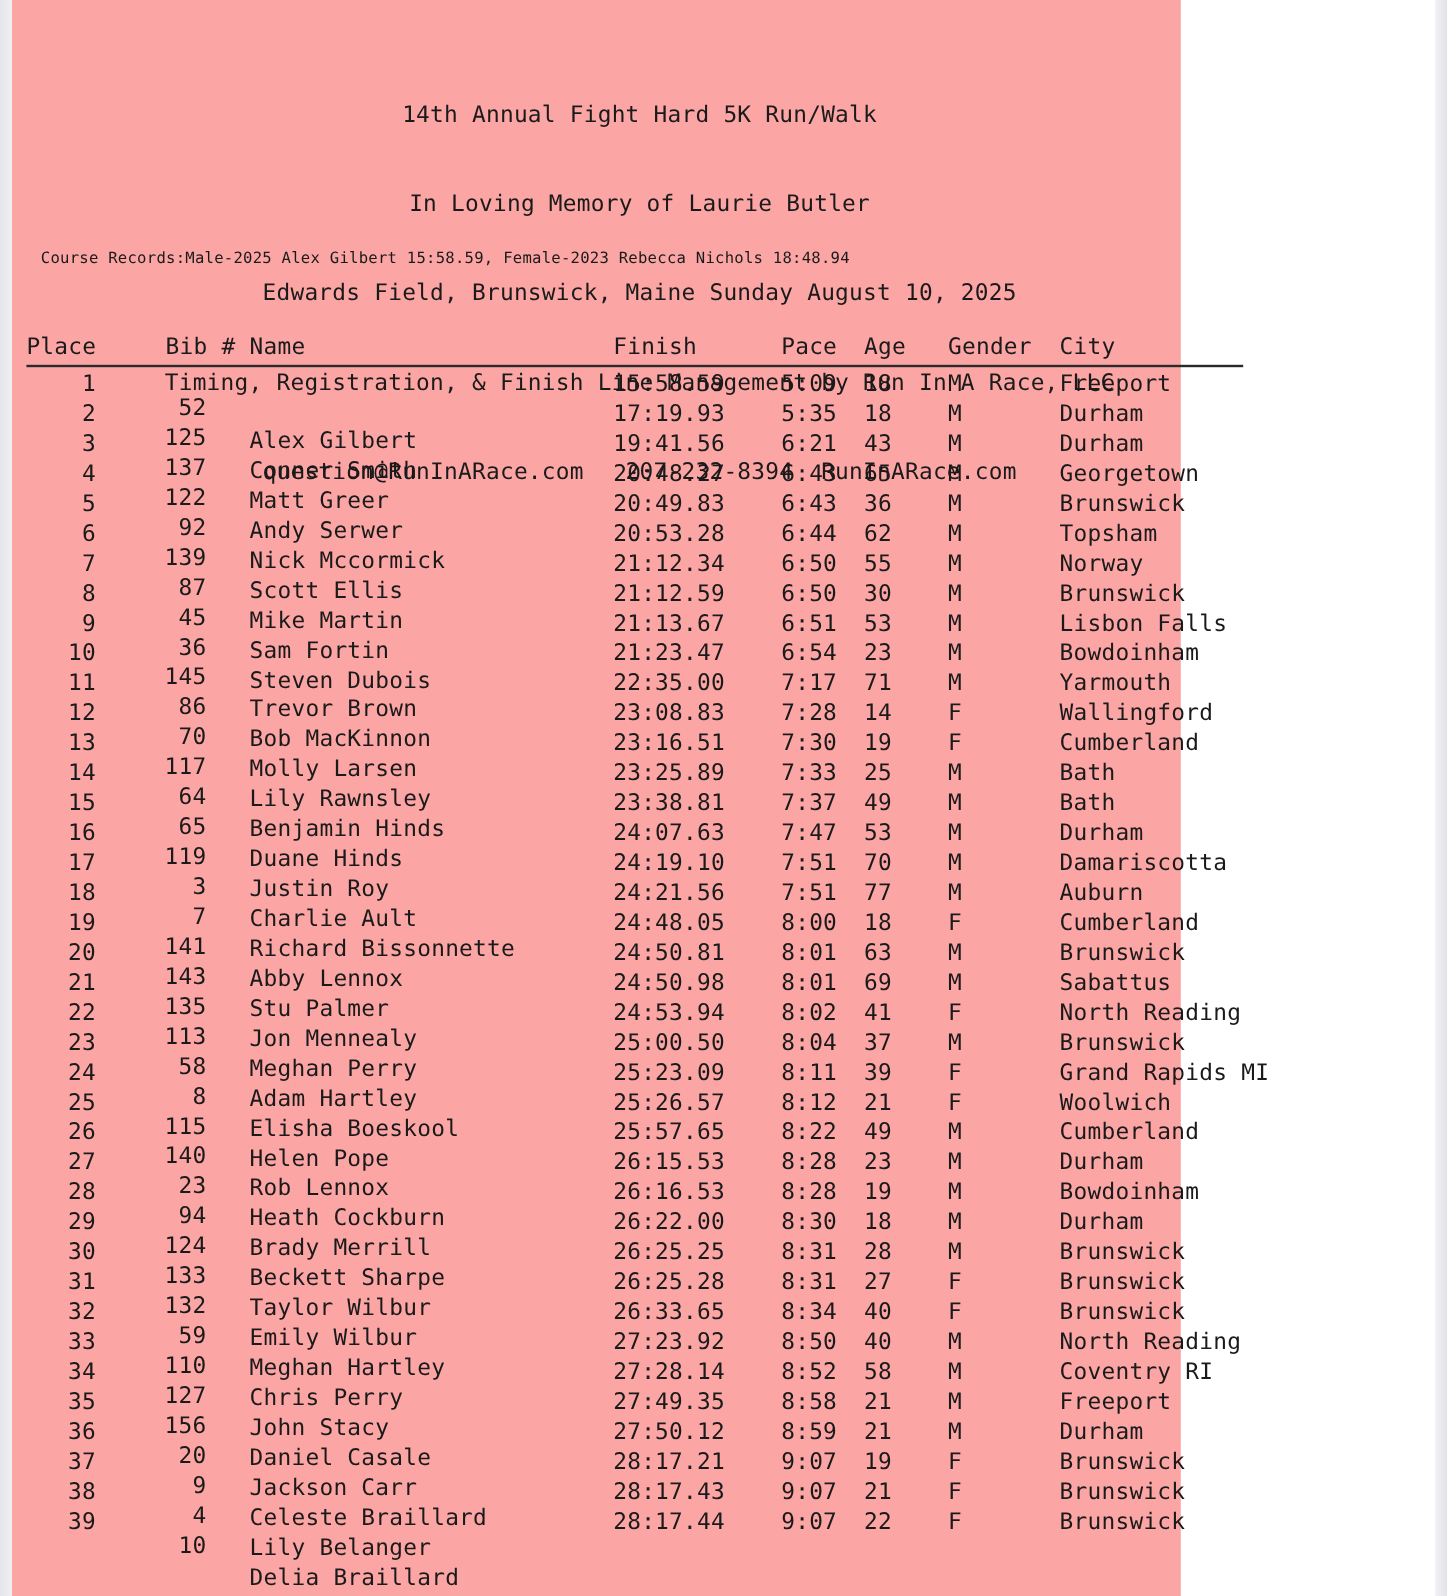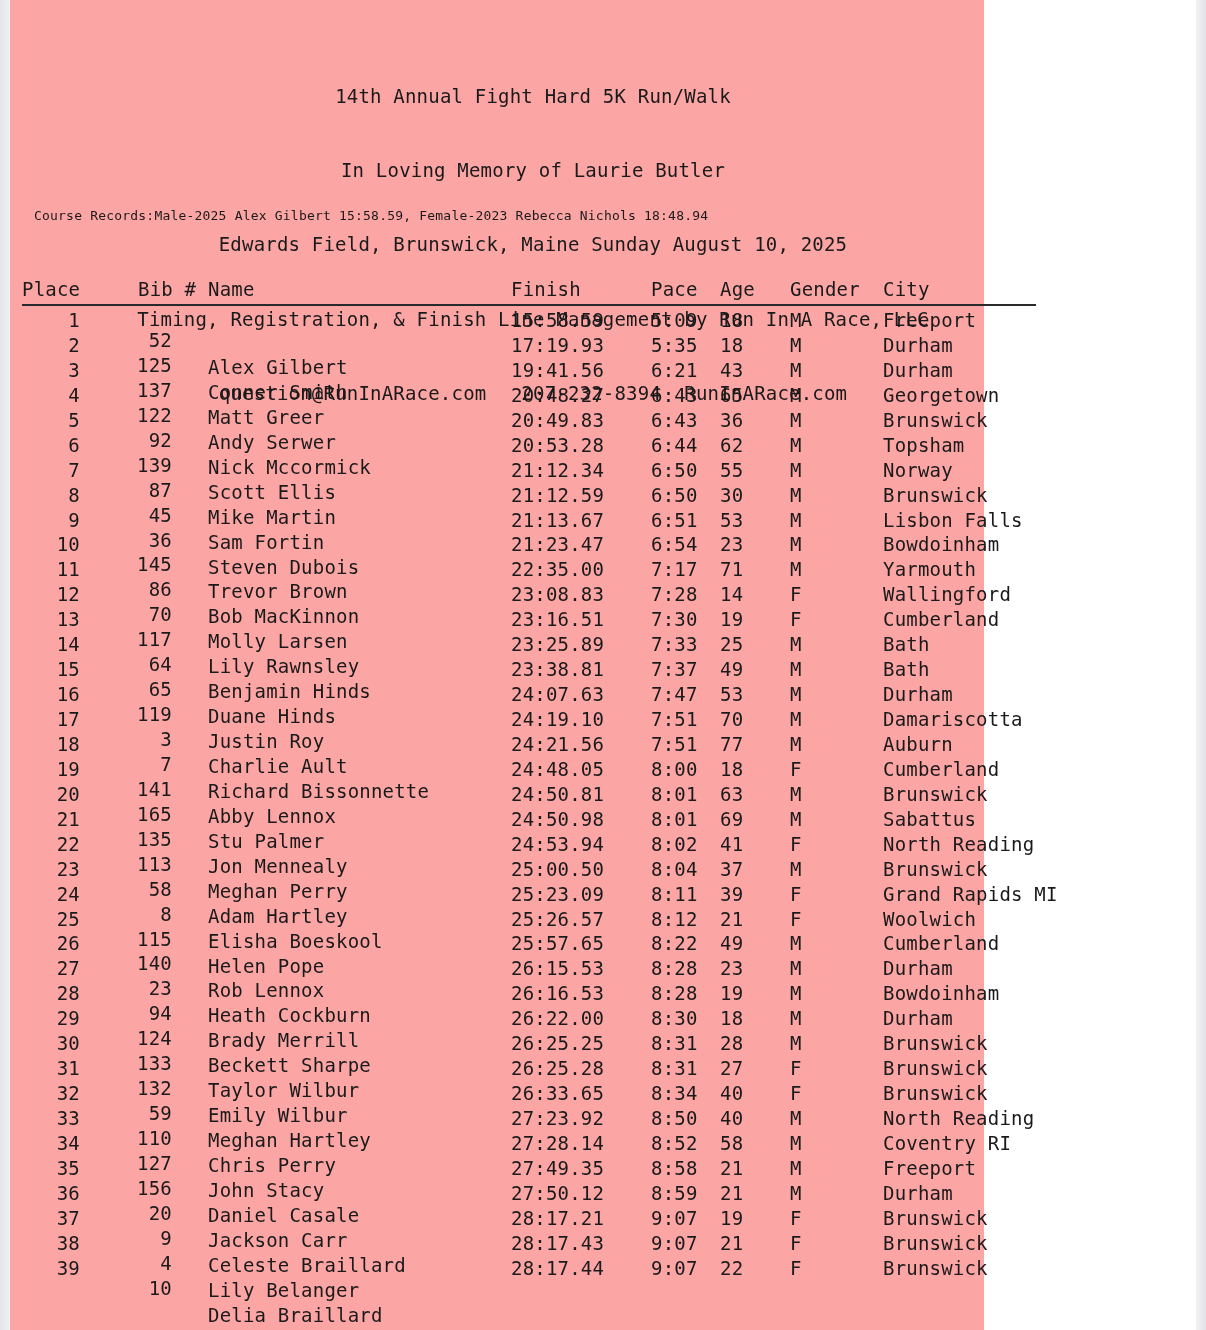--- a/index.html
+++ b/index.html
@@ -116,21 +116,21 @@
       <div class="row"><span class="cell c-place">10</span><span class="cell c-bib">145</span><span class="cell c-name">Trevor Brown</span><span class="cell c-finish">21:23.47</span><span class="cell c-pace">6:54</span><span class="cell c-age">23</span><span class="cell c-gender">M</span><span class="cell c-city">Bowdoinham</span></div>
       <div class="row"><span class="cell c-place">11</span><span class="cell c-bib">86</span><span class="cell c-name">Bob MacKinnon</span><span class="cell c-finish">22:35.00</span><span class="cell c-pace">7:17</span><span class="cell c-age">71</span><span class="cell c-gender">M</span><span class="cell c-city">Yarmouth</span></div>
       <div class="row"><span class="cell c-place">12</span><span class="cell c-bib">70</span><span class="cell c-name">Molly Larsen</span><span class="cell c-finish">23:08.83</span><span class="cell c-pace">7:28</span><span class="cell c-age">14</span><span class="cell c-gender">F</span><span class="cell c-city">Wallingford</span></div>
       <div class="row"><span class="cell c-place">13</span><span class="cell c-bib">117</span><span class="cell c-name">Lily Rawnsley</span><span class="cell c-finish">23:16.51</span><span class="cell c-pace">7:30</span><span class="cell c-age">19</span><span class="cell c-gender">F</span><span class="cell c-city">Cumberland</span></div>
       <div class="row"><span class="cell c-place">14</span><span class="cell c-bib">64</span><span class="cell c-name">Benjamin Hinds</span><span class="cell c-finish">23:25.89</span><span class="cell c-pace">7:33</span><span class="cell c-age">25</span><span class="cell c-gender">M</span><span class="cell c-city">Bath</span></div>
       <div class="row"><span class="cell c-place">15</span><span class="cell c-bib">65</span><span class="cell c-name">Duane Hinds</span><span class="cell c-finish">23:38.81</span><span class="cell c-pace">7:37</span><span class="cell c-age">49</span><span class="cell c-gender">M</span><span class="cell c-city">Bath</span></div>
       <div class="row"><span class="cell c-place">16</span><span class="cell c-bib">119</span><span class="cell c-name">Justin Roy</span><span class="cell c-finish">24:07.63</span><span class="cell c-pace">7:47</span><span class="cell c-age">53</span><span class="cell c-gender">M</span><span class="cell c-city">Durham</span></div>
       <div class="row"><span class="cell c-place">17</span><span class="cell c-bib">3</span><span class="cell c-name">Charlie Ault</span><span class="cell c-finish">24:19.10</span><span class="cell c-pace">7:51</span><span class="cell c-age">70</span><span class="cell c-gender">M</span><span class="cell c-city">Damariscotta</span></div>
       <div class="row"><span class="cell c-place">18</span><span class="cell c-bib">7</span><span class="cell c-name">Richard Bissonnette</span><span class="cell c-finish">24:21.56</span><span class="cell c-pace">7:51</span><span class="cell c-age">77</span><span class="cell c-gender">M</span><span class="cell c-city">Auburn</span></div>
       <div class="row"><span class="cell c-place">19</span><span class="cell c-bib">141</span><span class="cell c-name">Abby Lennox</span><span class="cell c-finish">24:48.05</span><span class="cell c-pace">8:00</span><span class="cell c-age">18</span><span class="cell c-gender">F</span><span class="cell c-city">Cumberland</span></div>
-      <div class="row"><span class="cell c-place">20</span><span class="cell c-bib">165</span><span class="cell c-name">Stu Palmer</span><span class="cell c-finish">24:50.81</span><span class="cell c-pace">8:01</span><span class="cell c-age">63</span><span class="cell c-gender">M</span><span class="cell c-city">Brunswick</span></div>
+      <div class="row"><span class="cell c-place">20</span><span class="cell c-bib">143</span><span class="cell c-name">Stu Palmer</span><span class="cell c-finish">24:50.81</span><span class="cell c-pace">8:01</span><span class="cell c-age">63</span><span class="cell c-gender">M</span><span class="cell c-city">Brunswick</span></div>
       <div class="row"><span class="cell c-place">21</span><span class="cell c-bib">135</span><span class="cell c-name">Jon Mennealy</span><span class="cell c-finish">24:50.98</span><span class="cell c-pace">8:01</span><span class="cell c-age">69</span><span class="cell c-gender">M</span><span class="cell c-city">Sabattus</span></div>
       <div class="row"><span class="cell c-place">22</span><span class="cell c-bib">113</span><span class="cell c-name">Meghan Perry</span><span class="cell c-finish">24:53.94</span><span class="cell c-pace">8:02</span><span class="cell c-age">41</span><span class="cell c-gender">F</span><span class="cell c-city">North Reading</span></div>
       <div class="row"><span class="cell c-place">23</span><span class="cell c-bib">58</span><span class="cell c-name">Adam Hartley</span><span class="cell c-finish">25:00.50</span><span class="cell c-pace">8:04</span><span class="cell c-age">37</span><span class="cell c-gender">M</span><span class="cell c-city">Brunswick</span></div>
       <div class="row"><span class="cell c-place">24</span><span class="cell c-bib">8</span><span class="cell c-name">Elisha Boeskool</span><span class="cell c-finish">25:23.09</span><span class="cell c-pace">8:11</span><span class="cell c-age">39</span><span class="cell c-gender">F</span><span class="cell c-city">Grand Rapids MI</span></div>
       <div class="row"><span class="cell c-place">25</span><span class="cell c-bib">115</span><span class="cell c-name">Helen Pope</span><span class="cell c-finish">25:26.57</span><span class="cell c-pace">8:12</span><span class="cell c-age">21</span><span class="cell c-gender">F</span><span class="cell c-city">Woolwich</span></div>
       <div class="row"><span class="cell c-place">26</span><span class="cell c-bib">140</span><span class="cell c-name">Rob Lennox</span><span class="cell c-finish">25:57.65</span><span class="cell c-pace">8:22</span><span class="cell c-age">49</span><span class="cell c-gender">M</span><span class="cell c-city">Cumberland</span></div>
       <div class="row"><span class="cell c-place">27</span><span class="cell c-bib">23</span><span class="cell c-name">Heath Cockburn</span><span class="cell c-finish">26:15.53</span><span class="cell c-pace">8:28</span><span class="cell c-age">23</span><span class="cell c-gender">M</span><span class="cell c-city">Durham</span></div>
       <div class="row"><span class="cell c-place">28</span><span class="cell c-bib">94</span><span class="cell c-name">Brady Merrill</span><span class="cell c-finish">26:16.53</span><span class="cell c-pace">8:28</span><span class="cell c-age">19</span><span class="cell c-gender">M</span><span class="cell c-city">Bowdoinham</span></div>
       <div class="row"><span class="cell c-place">29</span><span class="cell c-bib">124</span><span class="cell c-name">Beckett Sharpe</span><span class="cell c-finish">26:22.00</span><span class="cell c-pace">8:30</span><span class="cell c-age">18</span><span class="cell c-gender">M</span><span class="cell c-city">Durham</span></div>
       <div class="row"><span class="cell c-place">30</span><span class="cell c-bib">133</span><span class="cell c-name">Taylor Wilbur</span><span class="cell c-finish">26:25.25</span><span class="cell c-pace">8:31</span><span class="cell c-age">28</span><span class="cell c-gender">M</span><span class="cell c-city">Brunswick</span></div>

